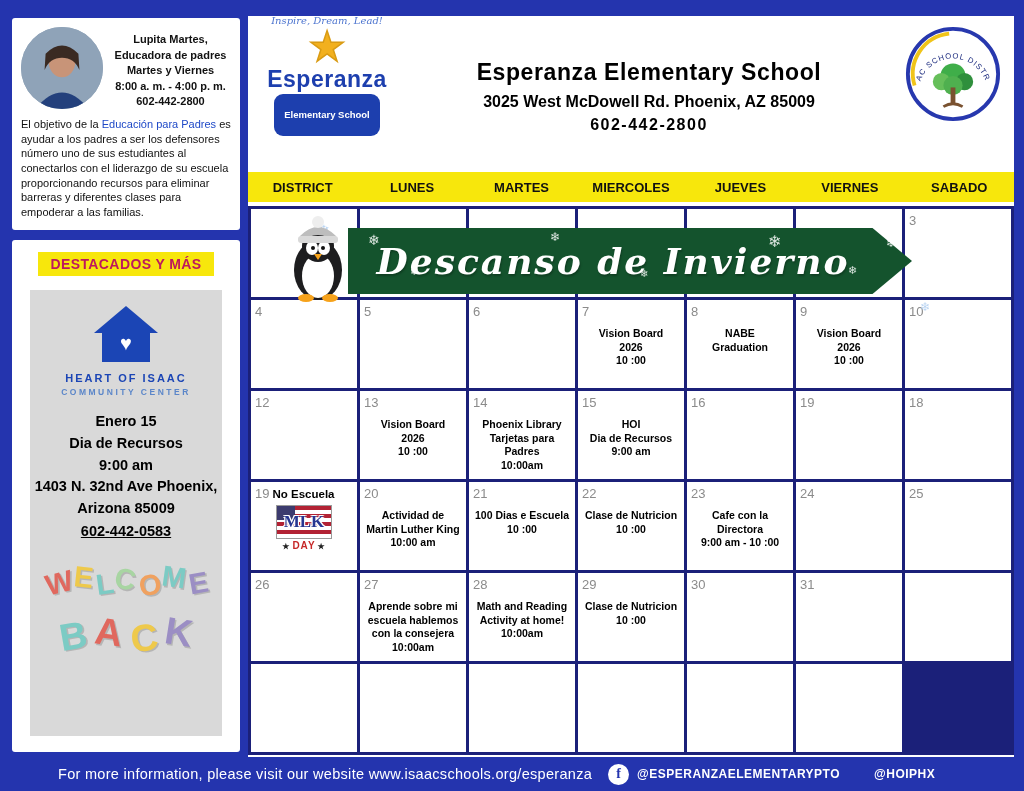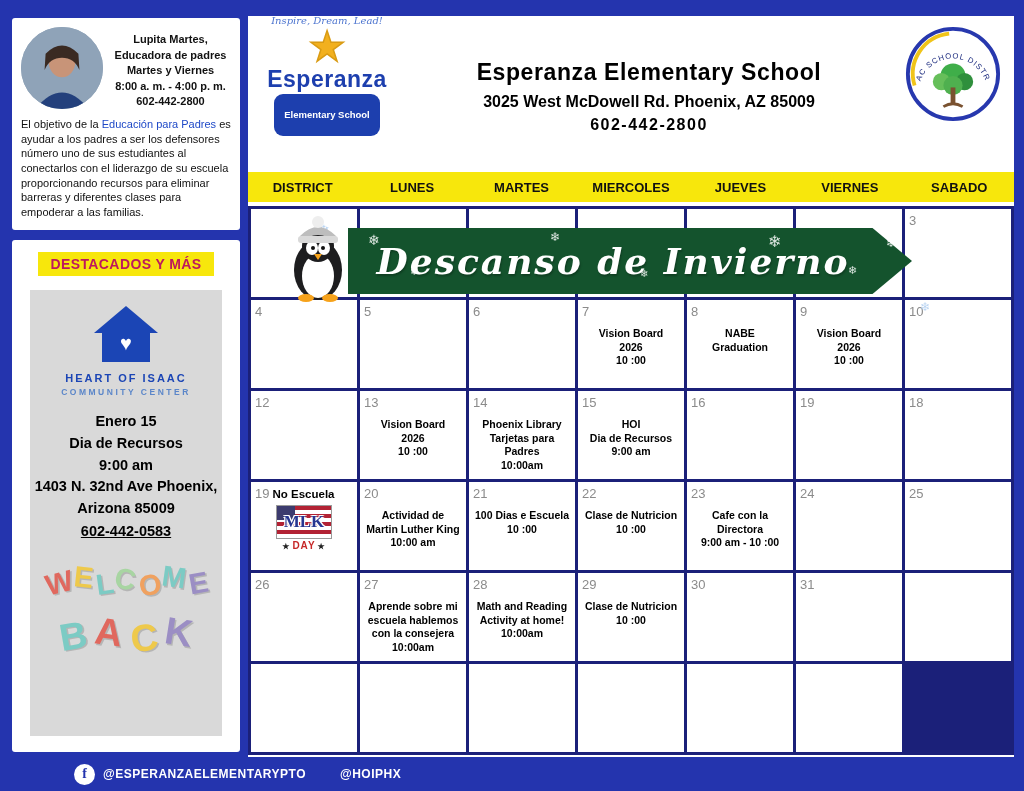--- a/index.html
+++ b/index.html
@@ -301,20 +301,21 @@
         <path d="M12 24 Q30 6 48 24 L48 30 Q30 16 12 30 Z" fill="#bdbdbd"></path>
         <rect x="10" y="24" width="40" height="7" rx="3" fill="#d9d9d9"></rect>
         <circle cx="30" cy="10" r="6" fill="#eee"></circle>
         <ellipse cx="18" cy="86" rx="8" ry="4" fill="#f6a21b"></ellipse>
         <ellipse cx="42" cy="86" rx="8" ry="4" fill="#f6a21b"></ellipse>
       </svg>
     </div>
   </main>
 
   <footer class="footer">
+    <span class="footer-text">For more information, please visit our website www.isaacschools.org/esperanza</span>
     <span class="fb">
         <span>f</span>
       </span>
     <span class="handle">@ESPERANZAELEMENTARYPTO</span>
     <span class="handle handle2">@HOIPHX</span>
   </footer>
 
 </div>
 
 </body></html>

